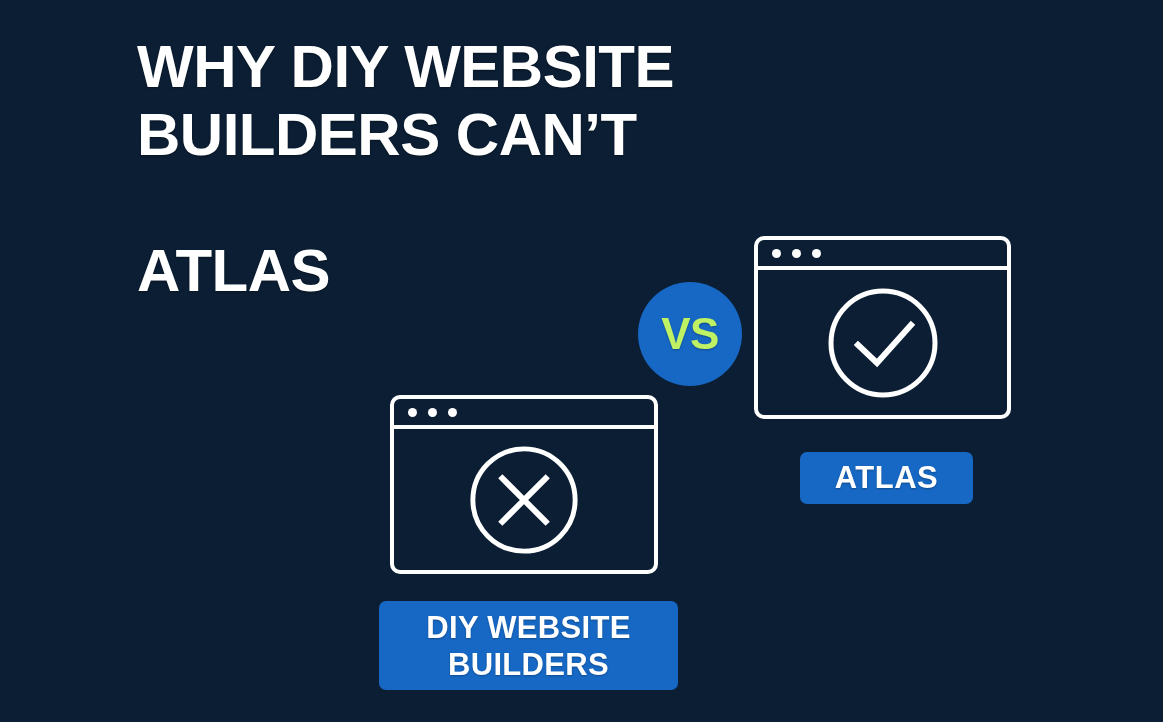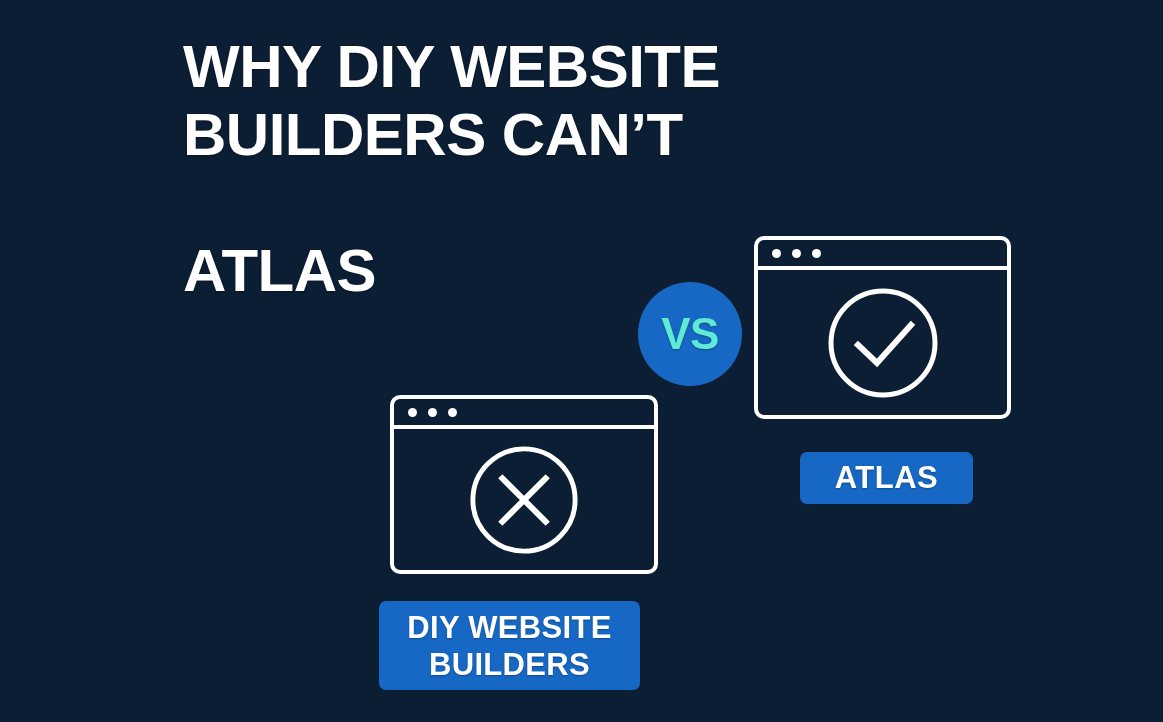--- a/index.html
+++ b/index.html
@@ -18,21 +18,20 @@
     background: #0b1e33;
     overflow: hidden;
   }
 
   
   .headline-block {
     position: absolute;
     left: 137px;
     top: 33px;
     width: 580px;
-    margin-left: 46px;
   }
   .headline {
     font-family: "Liberation Sans", sans-serif;
     font-weight: bold;
     font-size: 60px;
     line-height: 68px;
     letter-spacing: -0.5px;
     color: #ffffff;
     text-transform: uppercase;
     margin: 0;
@@ -110,21 +109,21 @@
     background: #1668c4;
     display: flex;
     align-items: center;
     justify-content: center;
   }
   #vs-badge .vs-label {
     font-family: "Liberation Sans", sans-serif;
     font-weight: bold;
     font-size: 44px;
     letter-spacing: -0.5px;
-    color: #5eead4;
+    color: #bef264;
     line-height: 1;
     text-shadow: 0 1px 2px rgba(0,0,0,0.3);
   }
 
   
   .label-button {
     position: absolute;
     box-sizing: border-box;
     background: #1668c4;
     border-radius: 7px;
@@ -142,21 +141,21 @@
     left: 800px;
     top: 452px;
     width: 173px;
     height: 52px;
     font-size: 31px;
     letter-spacing: 0.5px;
   }
   #label-diy {
     left: 379px;
     top: 601px;
-    width: 261px;
+    width: 299px;
     height: 89px;
     font-size: 31px;
     line-height: 37px;
     letter-spacing: 0.3px;
     padding: 0 10px;
   }
   #label-diy .diy-text {
     display: block;
   }
 </style>

